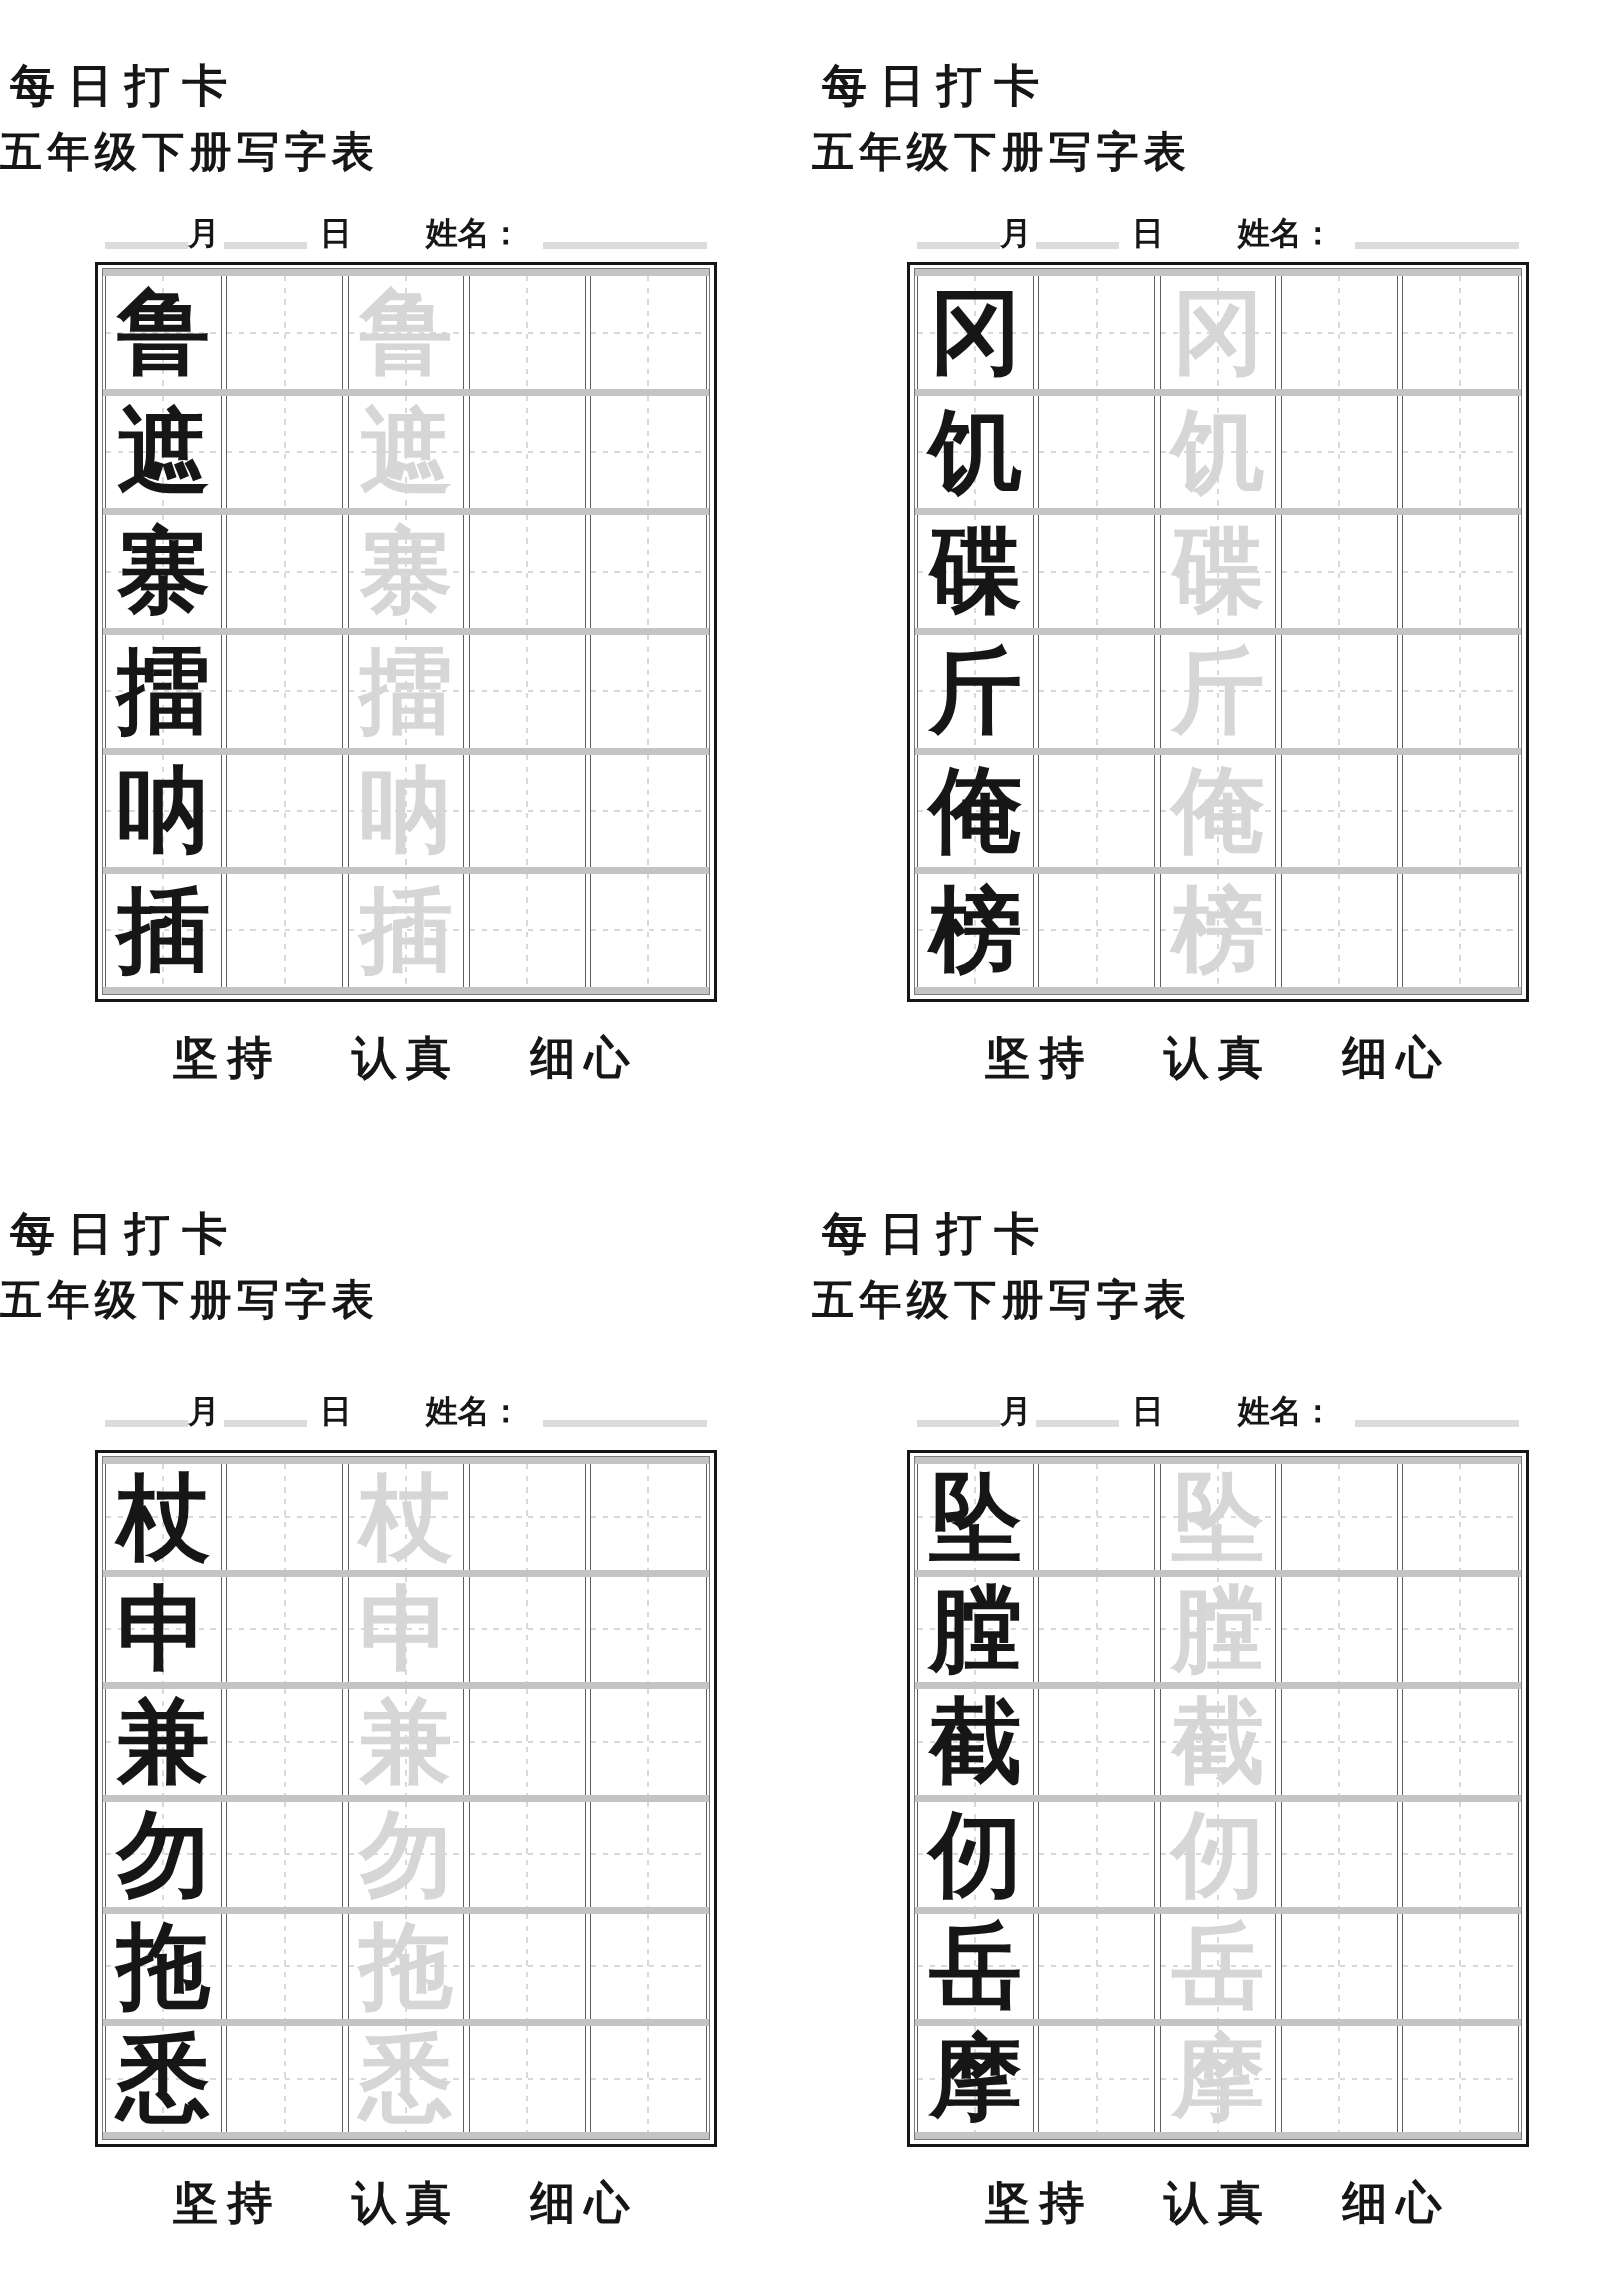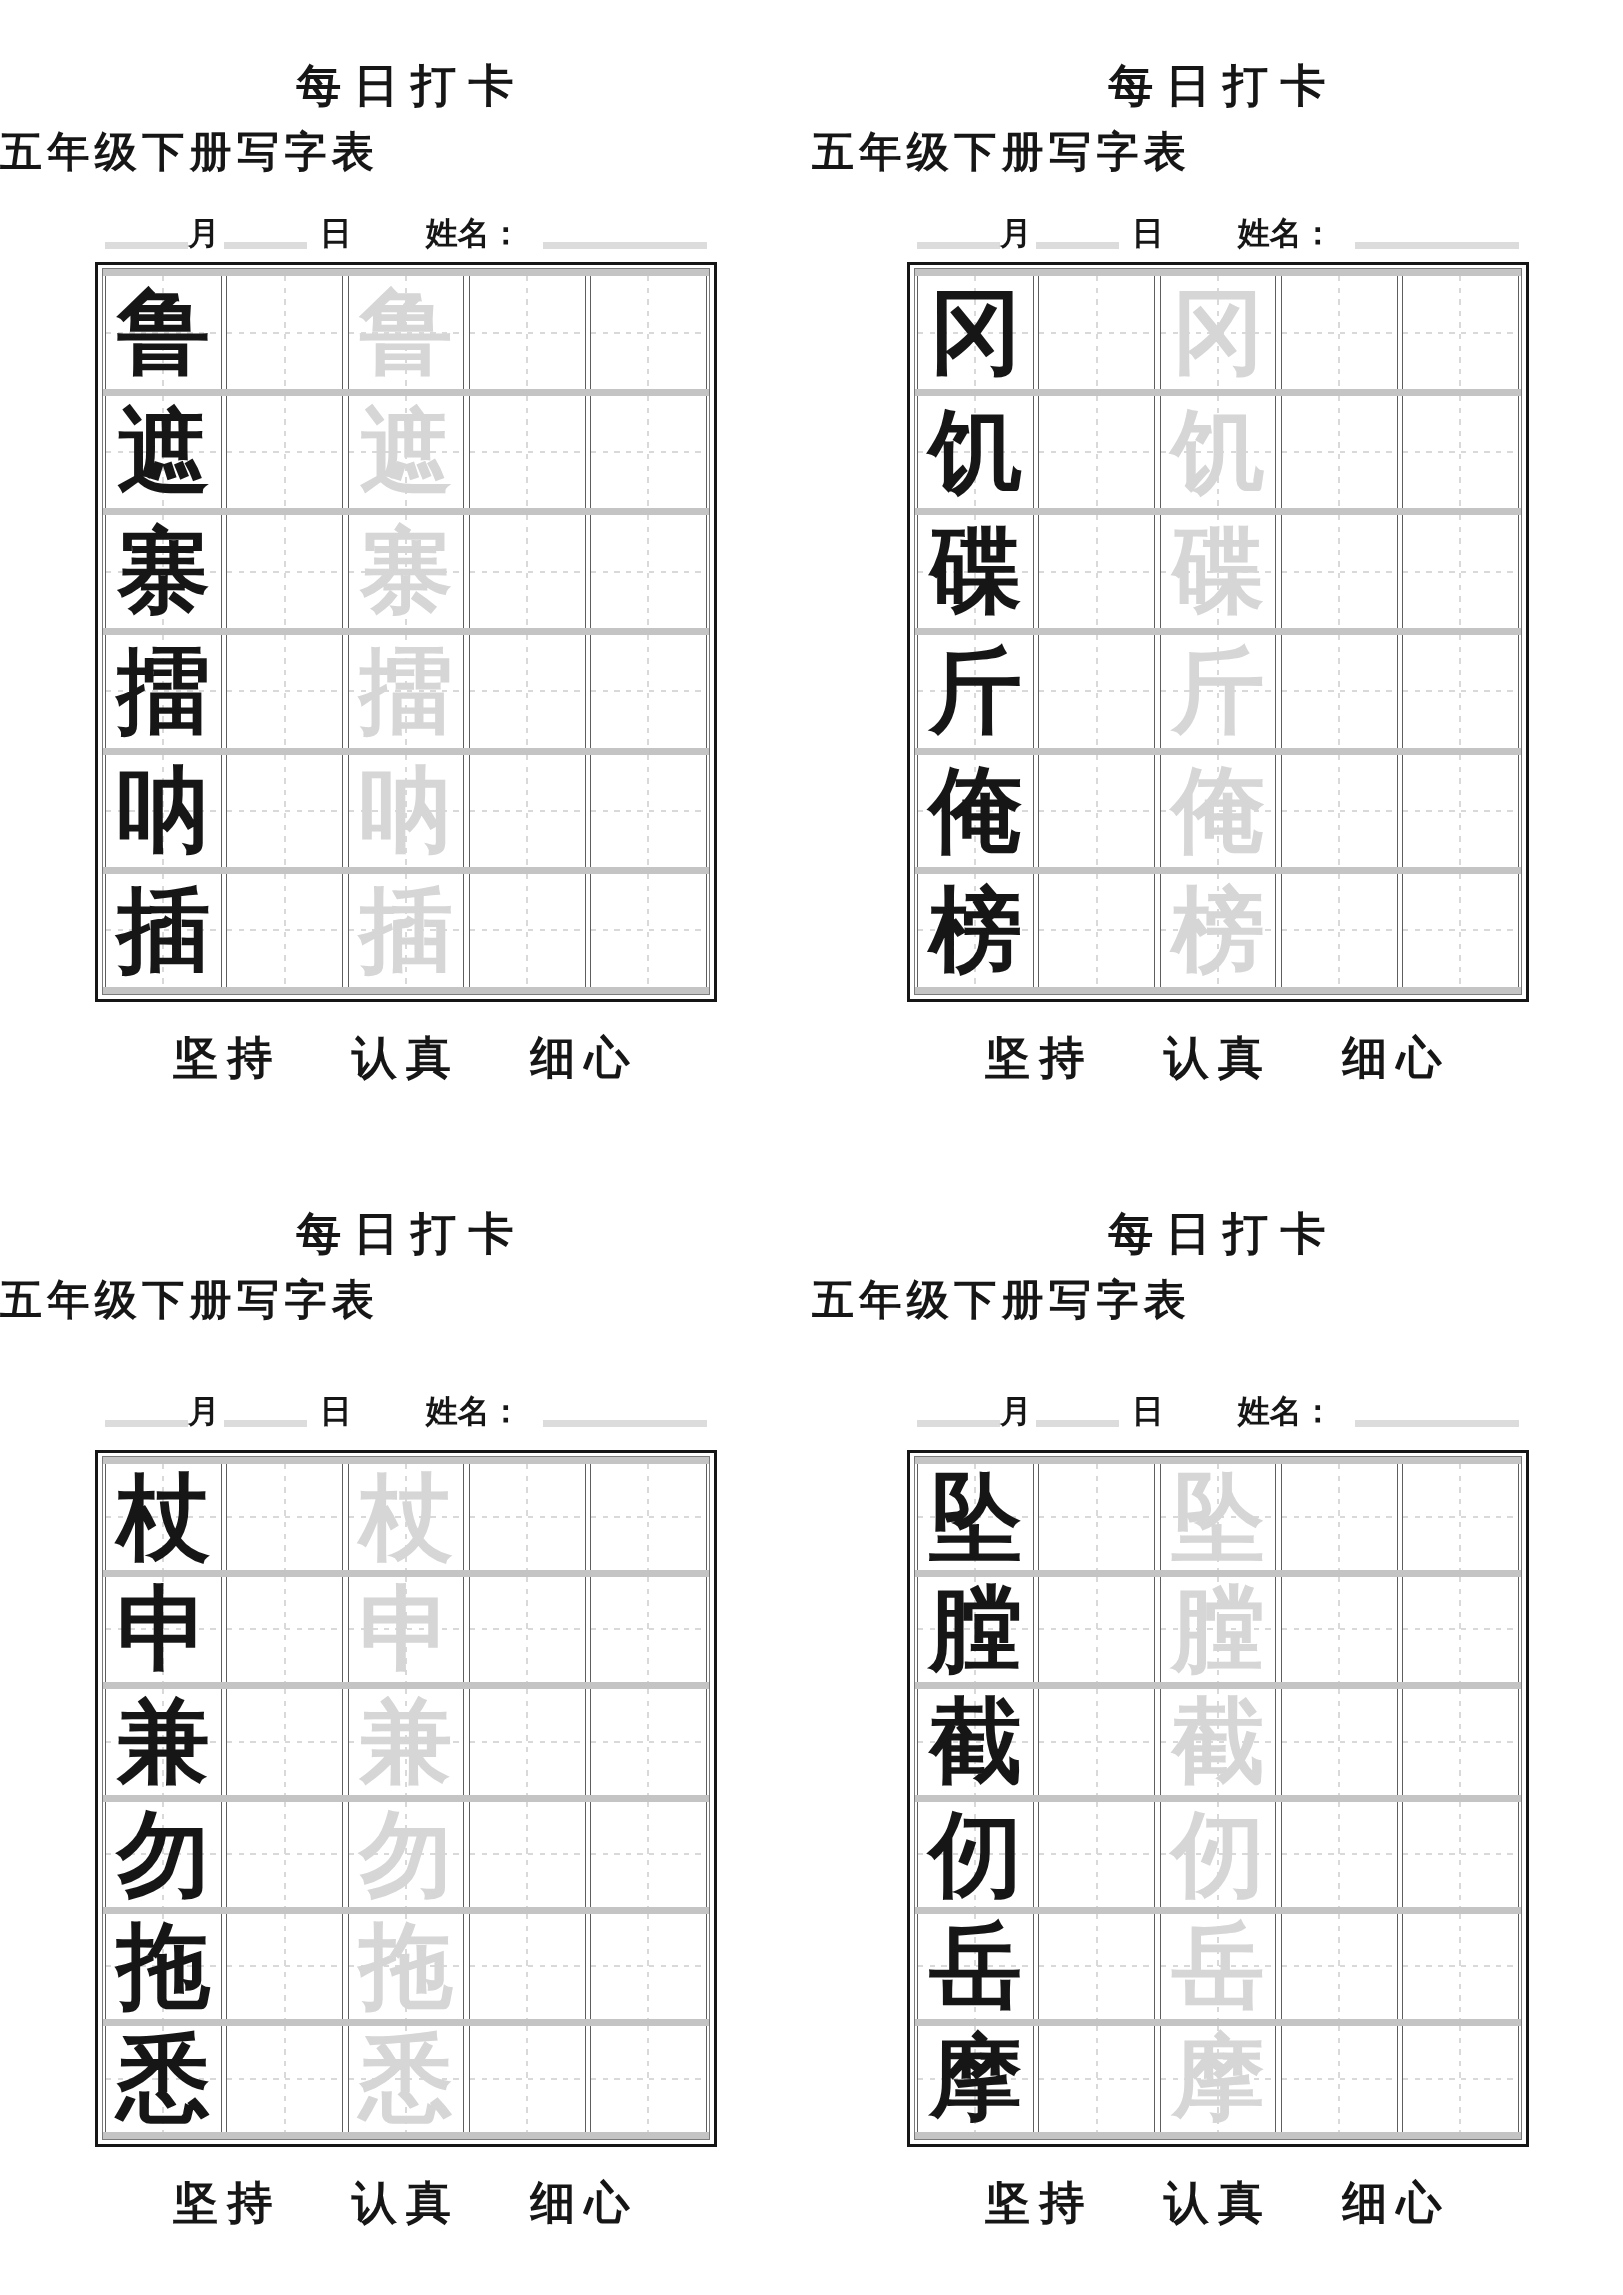--- a/index.html
+++ b/index.html
@@ -11,21 +11,21 @@
   .sheet {
     width:1623px; height:2295px;
     display:grid;
     grid-template-columns:812px 812px;
     grid-template-rows:1148px 1148px;
   }
   .quadrant { width:812px; height:1148px; box-sizing:border-box; overflow:hidden; }
 
   .title {
     margin:62px 0 0 10px;
-    text-align:center;
+    text-align:left;
     font-size:45px; line-height:48px;
     font-weight:700;
     letter-spacing:12.4px;
   }
   .subtitle {
     margin:18.5px 0 0 0;
     text-align:left;
     font-size:42px; line-height:45px;
     font-weight:700;
     letter-spacing:5.4px;

